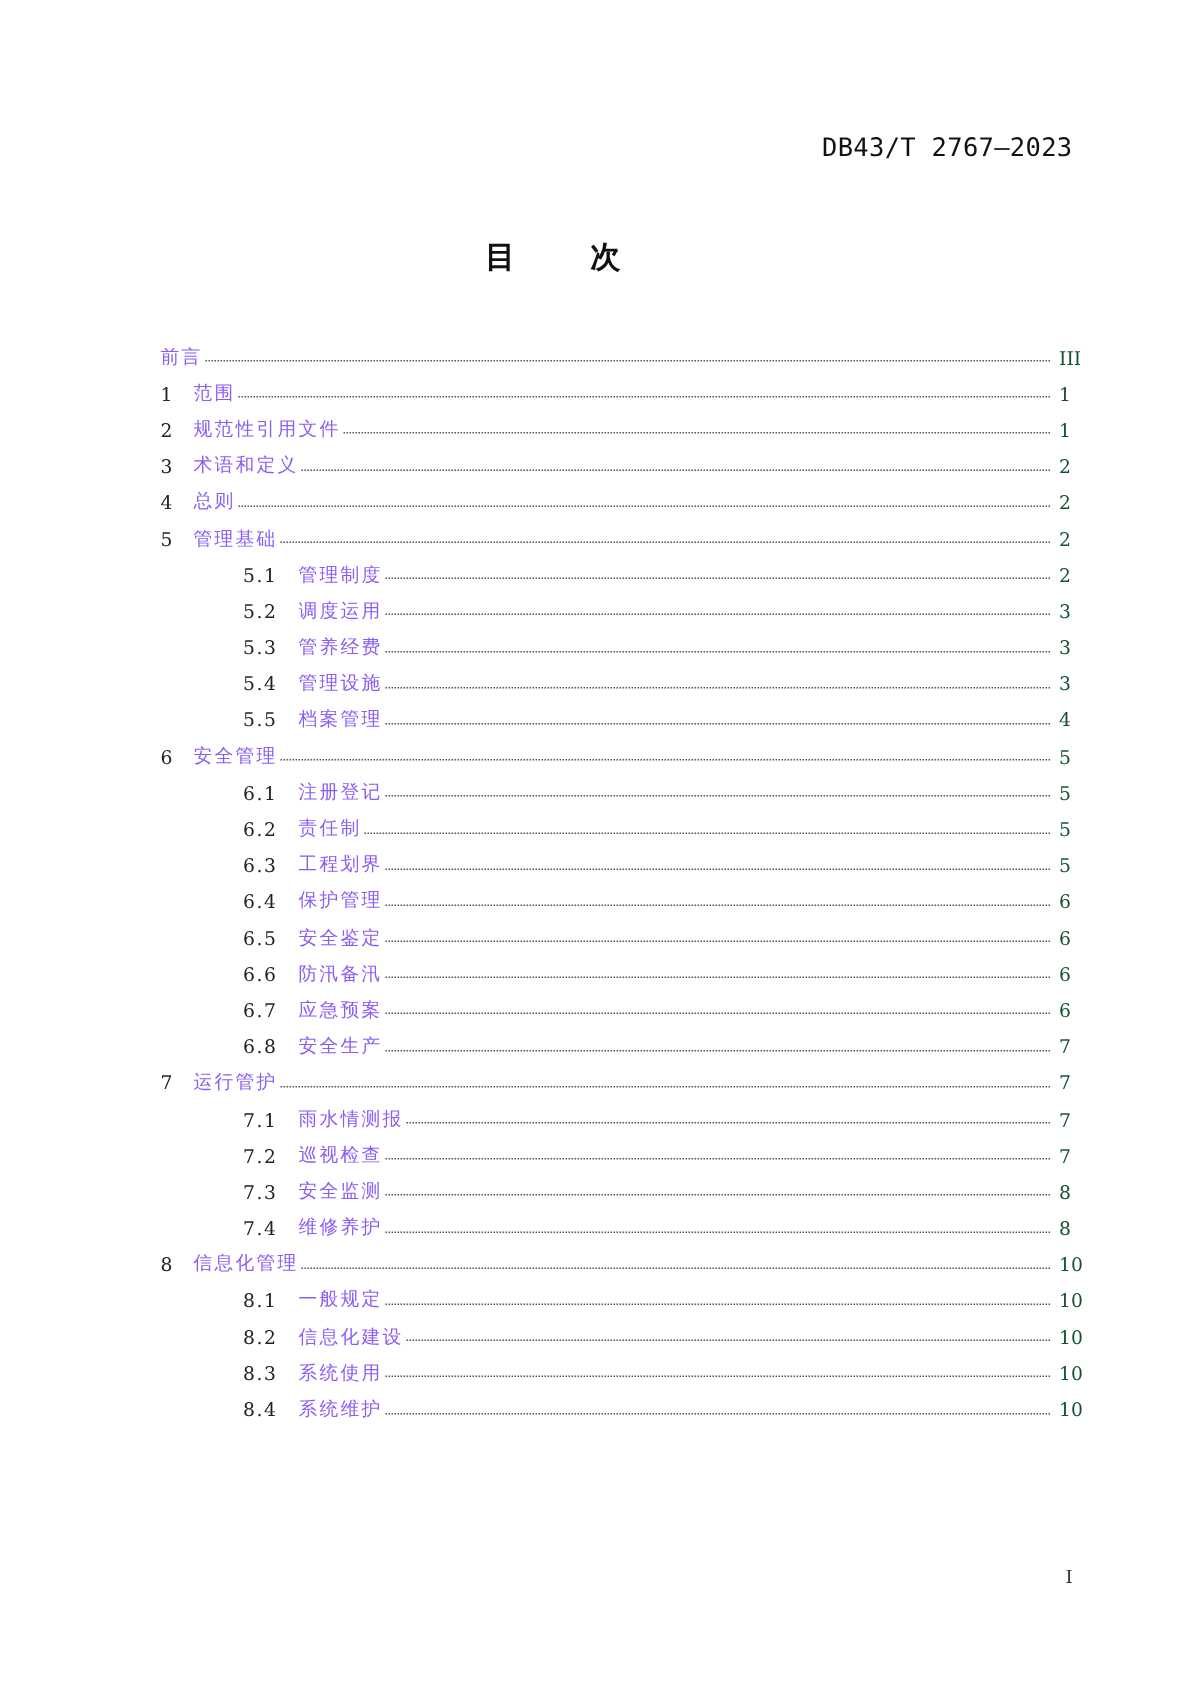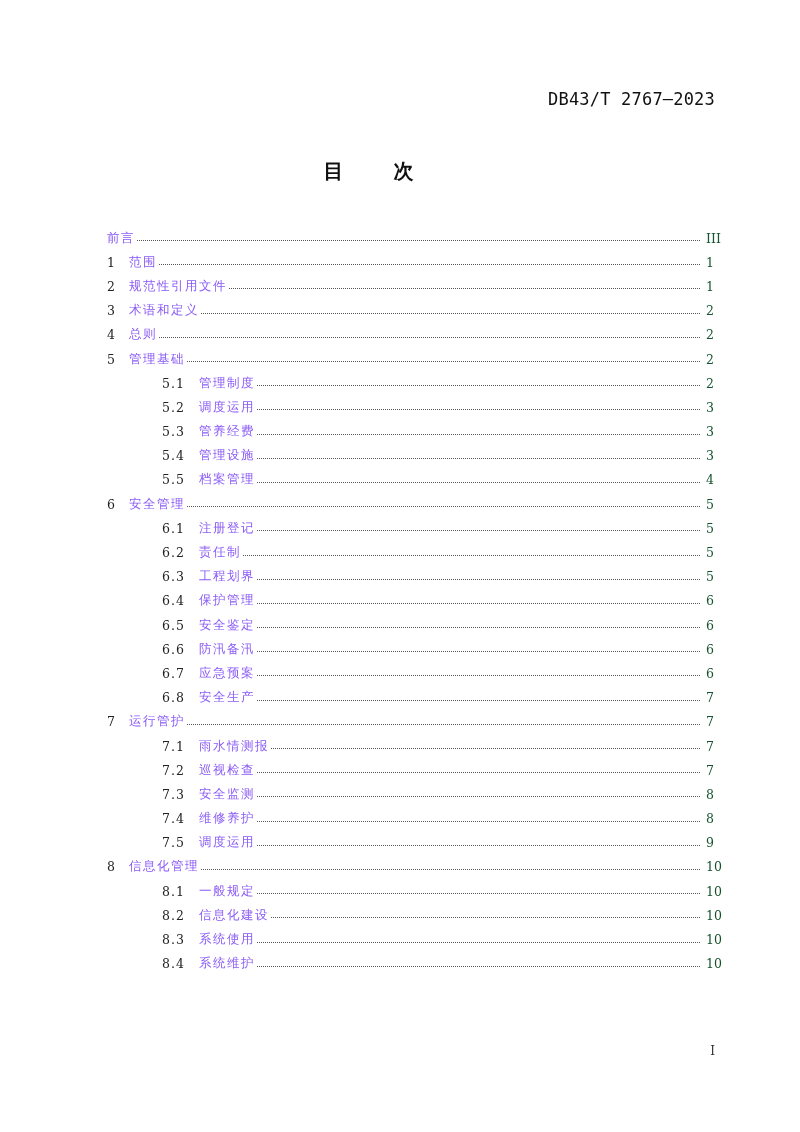--- a/index.html
+++ b/index.html
@@ -176,26 +176,20 @@
       <span class="title">安全监测</span>
       <span class="leader"></span>
       <span class="page">8</span>
     </div>
     <div class="row lvl2">
       <span class="num">7.4</span>
       <span class="title">维修养护</span>
       <span class="leader"></span>
       <span class="page">8</span>
     </div>
-    <div class="row lvl2">
-      <span class="num">7.5</span>
-      <span class="title">调度运用</span>
-      <span class="leader"></span>
-      <span class="page">9</span>
-    </div>
     <div class="row lvl1">
       <span class="num">8</span>
       <span class="title">信息化管理</span>
       <span class="leader"></span>
       <span class="page">10</span>
     </div>
     <div class="row lvl2">
       <span class="num">8.1</span>
       <span class="title">一般规定</span>
       <span class="leader"></span>

